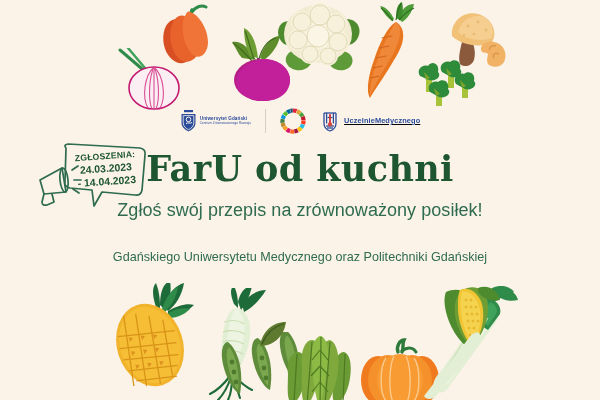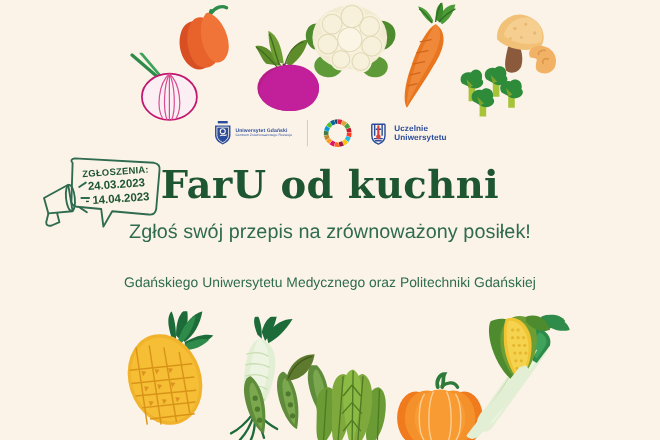--- a/index.html
+++ b/index.html
@@ -14,21 +14,21 @@
   .logos{
     position:absolute;left:0;right:0;top:108px;
     display:flex;justify-content:center;align-items:center;gap:14px;
   }
   .logo-ug{display:flex;align-items:center;gap:3px;}
   .ug-text{display:flex;flex-direction:column;line-height:1.02;}
   .ug-name{font-size:4.6px;font-weight:bold;color:#2B4C9B;letter-spacing:.1px;}
   .ug-sub{font-size:3.1px;color:#2B4C9B;letter-spacing:.05px;}
   .divider{width:1px;height:24px;background:#d9cfc0;}
   .logo-fahr{display:flex;align-items:center;gap:4px;}
-  .fahr-text{display:flex;flex-direction:column;line-height:1.08;}
+  .fahr-text{display:flex;flex-direction:row;line-height:1.08;text-decoration:underline;}
   .fahr-1,.fahr-2{font-size:7.4px;font-weight:bold;color:#2B4C9B;letter-spacing:.1px;}
   .title{
     position:absolute;left:0;right:0;top:148px;text-align:center;
     font-family:"DejaVu Serif", serif;
     font-weight:bold;font-size:35px;color:#1E5631;letter-spacing:.4px;
   }
   .subtitle{
     position:absolute;left:0;right:0;top:200px;text-align:center;
     font-size:18px;color:#2E6B4F;letter-spacing:.05px;
   }
@@ -218,21 +218,21 @@
           <path d="M10 5 V13"></path>
           <path d="M7.6 7.5 H12.4"></path>
           <path d="M6 16 H14"></path>
             <path d="M7 18 H13"></path>
         </g>
         <rect x="9.1" y="4" width="1.8" height="9" fill="#D9413F"></rect>
         <circle cx="10" cy="14.4" r="2.1" fill="#D9413F"></circle>
       </svg>
       <div class="fahr-text">
         <span class="fahr-1">Uczelnie</span>
-        <span class="fahr-2">Uniwersytetu</span>
+        <span class="fahr-2">Medycznego</span>
       </div>
     </div>
   </div>
 
   <div class="badge">
     <svg width="120" height="70" viewBox="0 0 120 70" style="position:absolute;left:0;top:0;">
       <path d="M36 8 Q33 5 38 4 L110 8 Q116 9 115 15 L112 50 Q111 56 105 55 L72 52 L64 66 L62 50 L40 48 Q34 47 35 41 Z" fill="none" stroke="#2E6B4F" stroke-width="1.7" stroke-linejoin="round"></path>
     </svg>
     <svg width="54" height="54" viewBox="0 0 54 54" style="position:absolute;left:2px;top:18px;">
       <g stroke="#2E6B4F" stroke-width="1.7" fill="none" stroke-linejoin="round" stroke-linecap="round">

